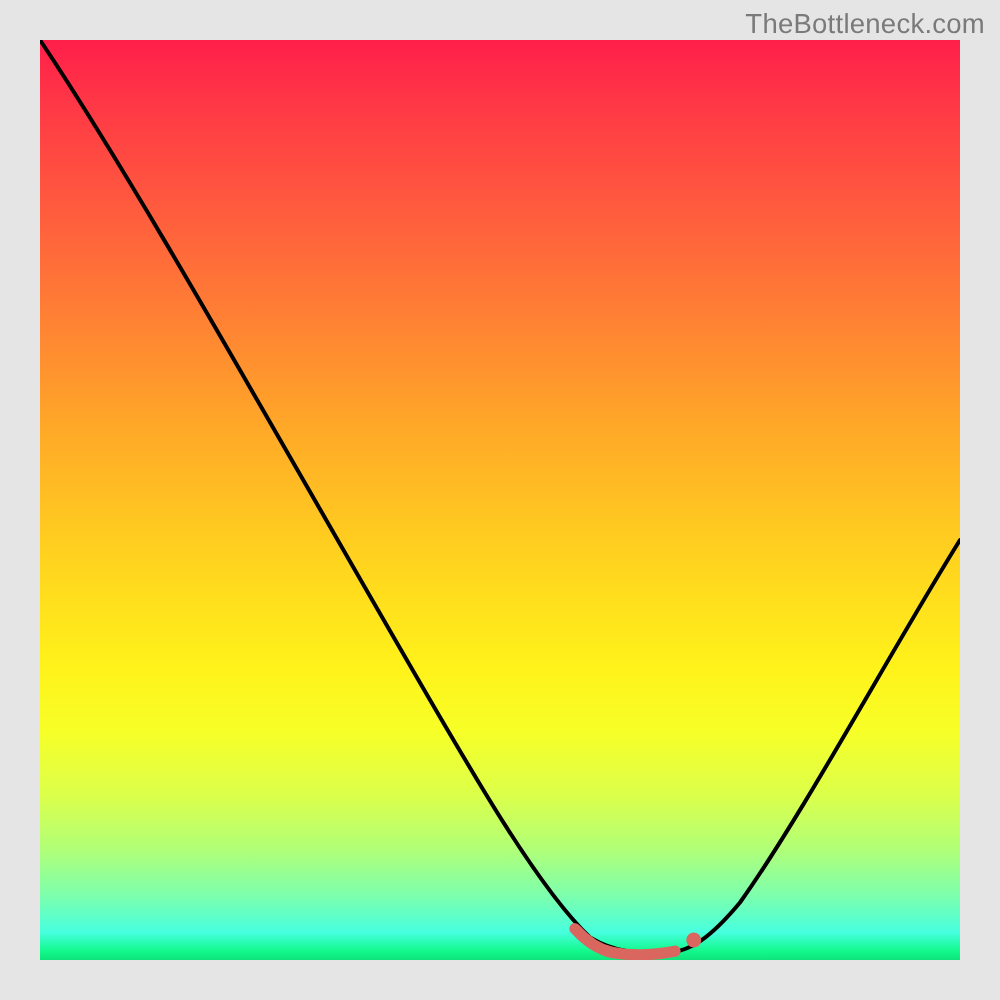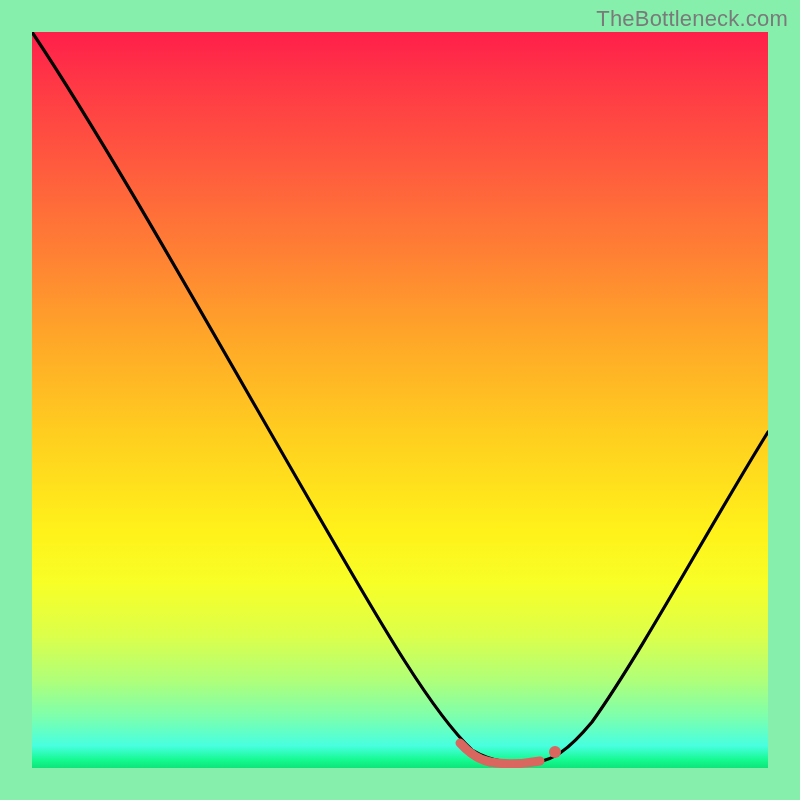--- a/index.html
+++ b/index.html
@@ -7,21 +7,21 @@
     padding: 0;
     width: 800px;
     height: 800px;
     background: #000;
     overflow: hidden;
   }
   .frame {
     position: relative;
     width: 800px;
     height: 800px;
-    background: #86efac;
+    background: #e5e5e5;
   }
   .watermark {
     position: absolute;
     top: 6px;
     right: 12px;
     font-family: Arial, Helvetica, sans-serif;
     font-size: 22px;
     color: #7a7a7a;
     letter-spacing: 0.2px;
     user-select: none;

